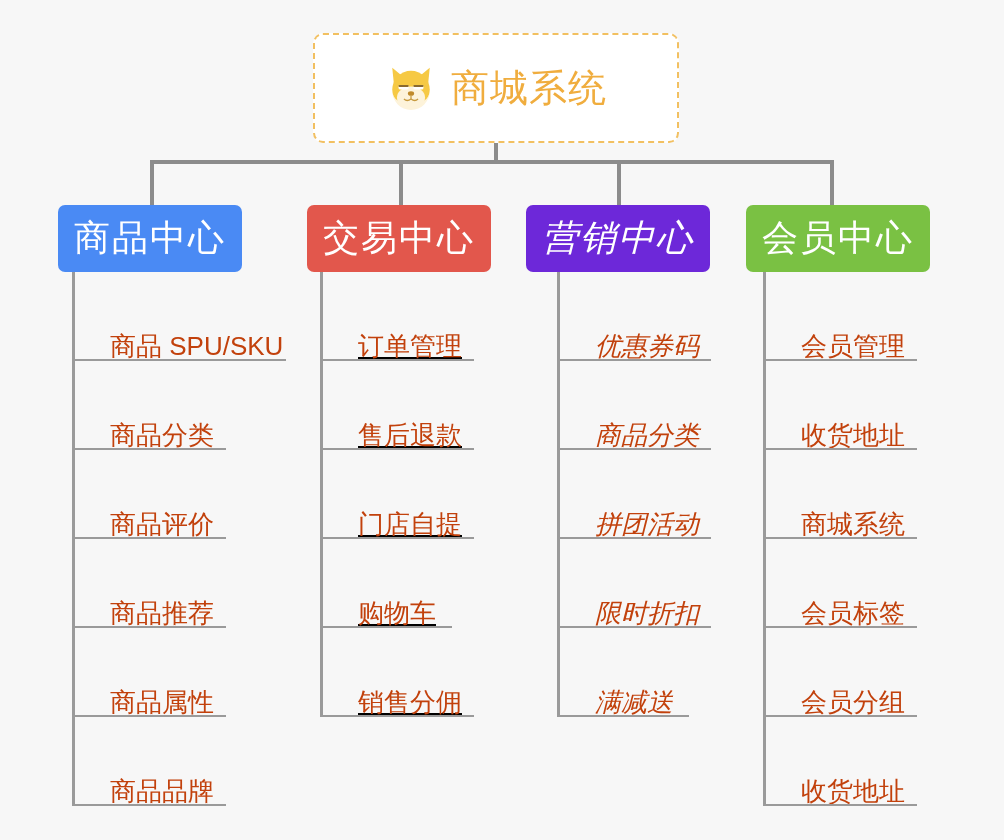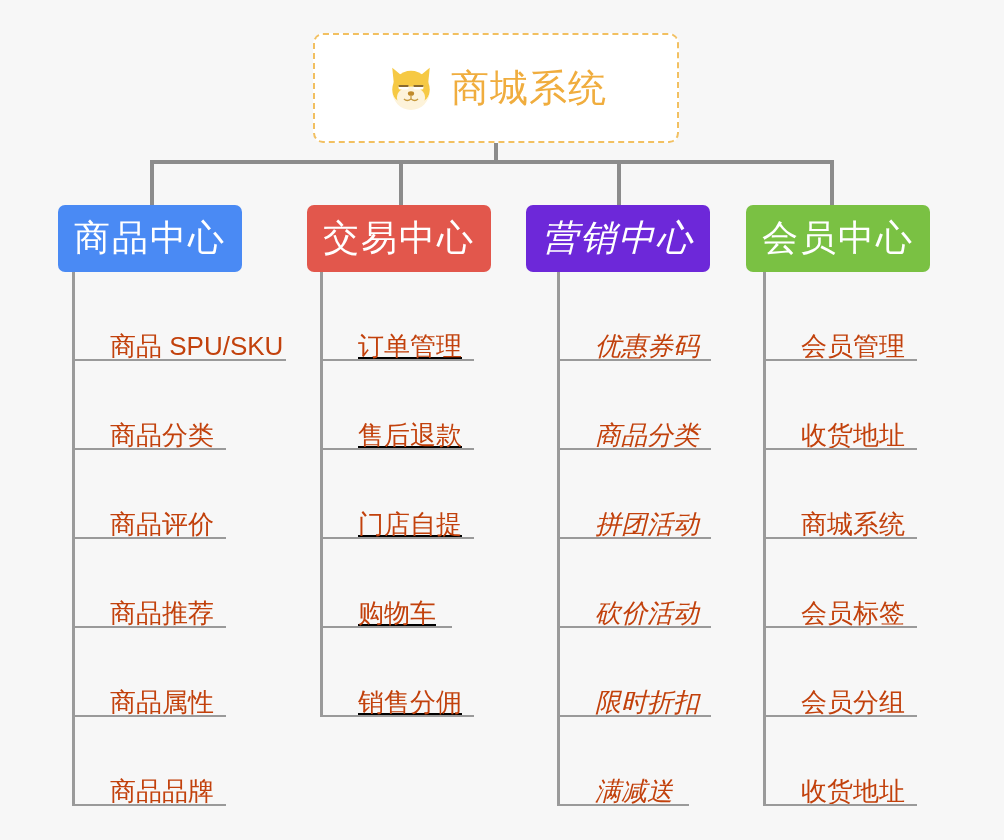--- a/index.html
+++ b/index.html
@@ -230,24 +230,20 @@
           </div>
           <div class="leaf">
             <span class="leaf-label">商品分类</span>
             <div class="leaf-underline" style="width: 152px;"></div>
           </div>
           <div class="leaf">
             <span class="leaf-label">拼团活动</span>
             <div class="leaf-underline" style="width: 152px;"></div>
           </div>
           <div class="leaf">
-            <span class="leaf-label">砍价活动</span>
-            <div class="leaf-underline" style="width: 152px;"></div>
-          </div>
-          <div class="leaf">
             <span class="leaf-label">限时折扣</span>
             <div class="leaf-underline" style="width: 152px;"></div>
           </div>
           <div class="leaf">
             <span class="leaf-label">满减送</span>
             <div class="leaf-underline" style="width: 130px;"></div>
           </div>
         </div>
       </div>
       <div class="column" style="left: 746px;">

